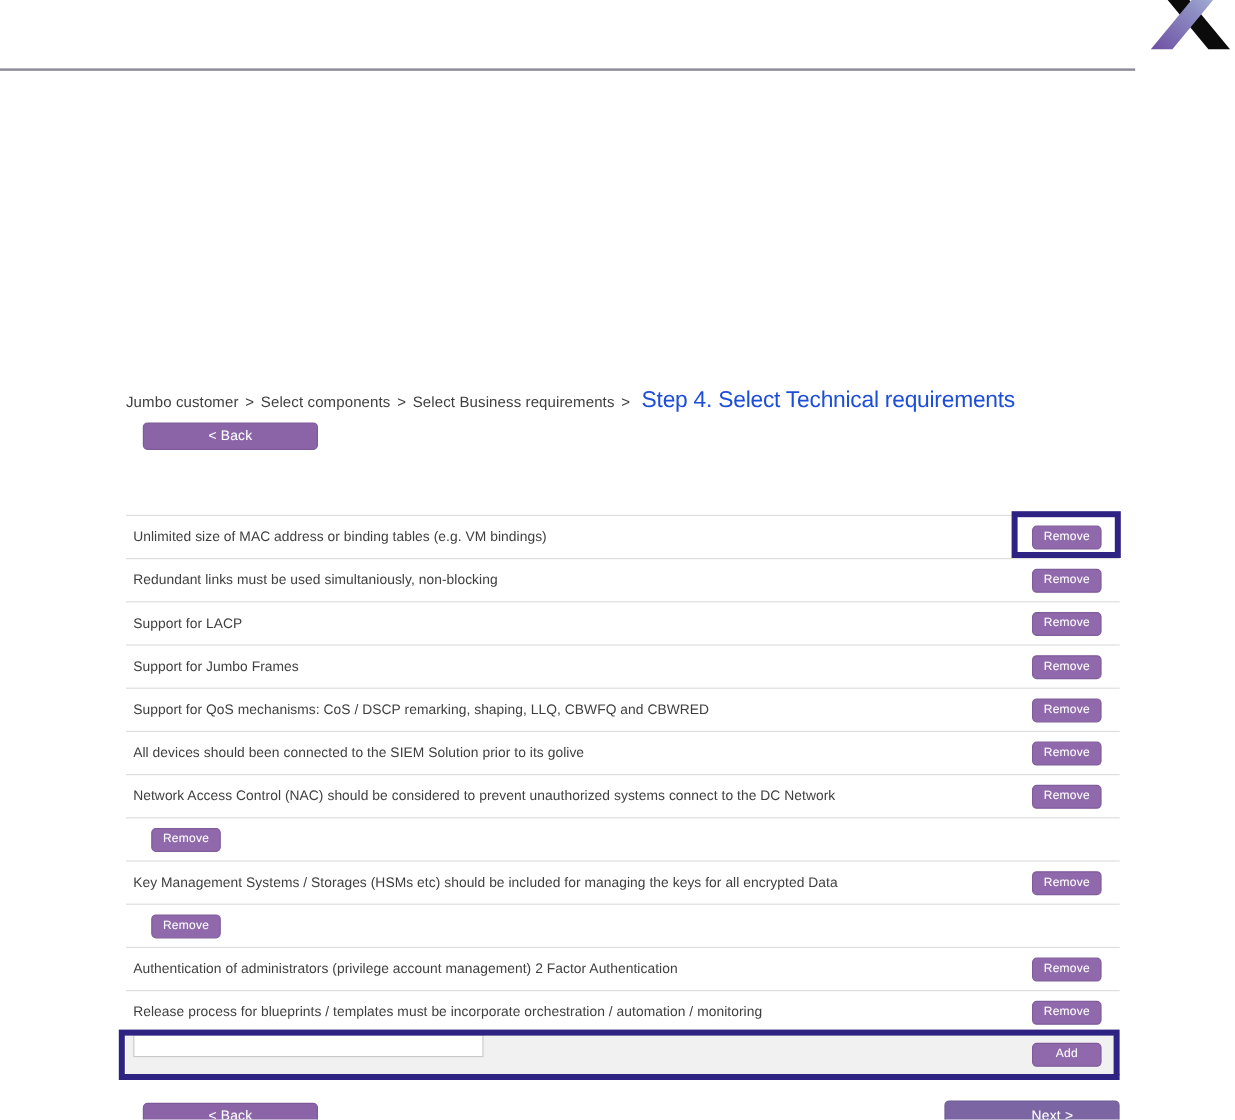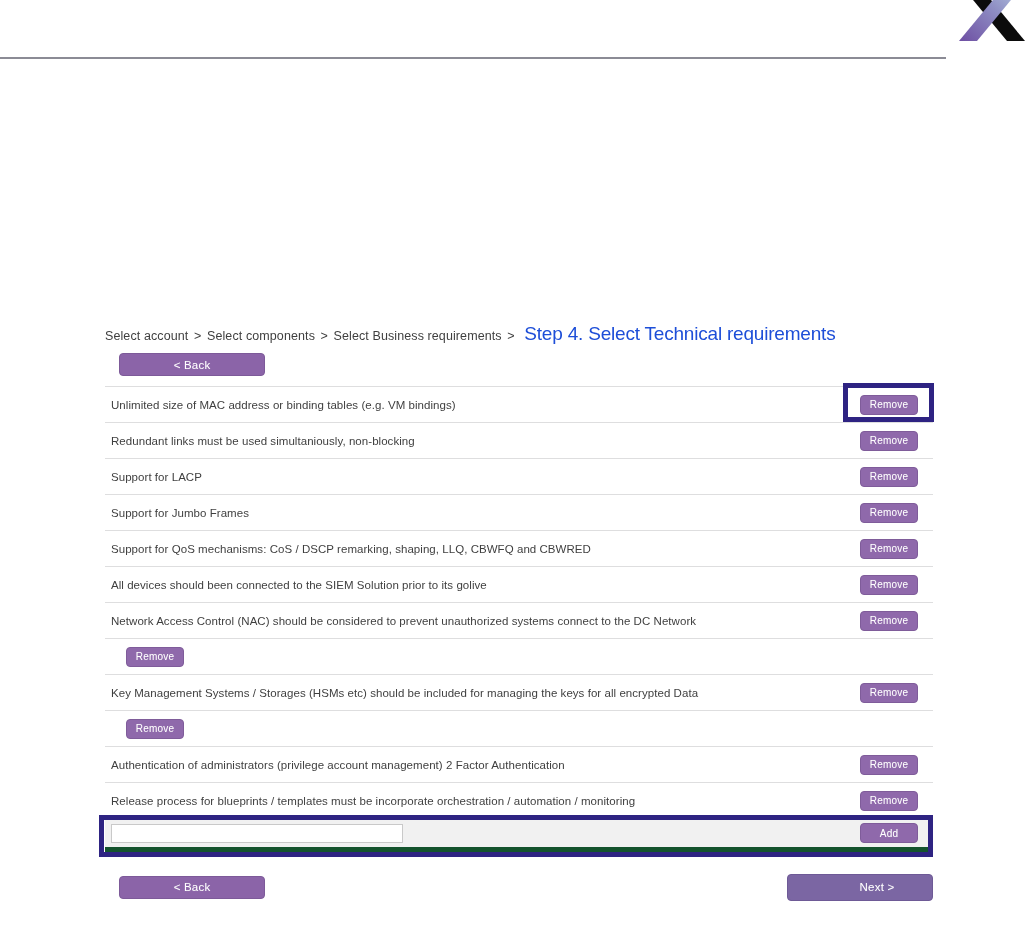--- a/index.html
+++ b/index.html
@@ -102,20 +102,21 @@
     font-size: 11.5px;
     padding-left: 34px;
   }
 
   #back-top { margin-bottom: 10px; }
 
   
   #requirements-table {
     width: 828px;
     border-top: 1px solid #dededf;
+    margin-top: 44px;
   }
   .req-row {
     position: relative;
     display: flex;
     align-items: center;
     height: 36px;
     border-bottom: 1px solid #dededf;
     padding-left: 6px;
   }
   .req-label {
@@ -131,24 +132,23 @@
     width: 88px;
     display: flex;
     justify-content: center;
     align-items: center;
   }
 
   
   #add-row {
     position: relative;
     display: flex;
-    align-items: center;
     height: 34px;
     background: #f1f1f1;
-    border-bottom: 6px solid #14532d;
+    border-bottom: 1px solid #14532d;
     padding-left: 6px;
   }
   #new-requirement-input {
     width: 292px;
     height: 19px;
     border: 1px solid #c9c9c9;
     background: #ffffff;
     font-family: "Liberation Sans", sans-serif;
     font-size: 11px;
     color: #333;
@@ -203,21 +203,21 @@
       </defs>
       <polygon points="2,0 20,0 68,58 50,58" fill="#0b0b0b"></polygon>
       <polygon points="50,0 68,0 20,58 2,58" fill="url(#xgrad)"></polygon>
     </svg>
   </div>
 </div>
 
 <div id="page-wrap">
 
   <div id="breadcrumb">
-    <span class="crumb">Select account</span>
+    <span class="crumb">Jumbo customer</span>
     <span class="sep">&gt;</span>
     <span class="crumb">Select components</span>
     <span class="sep">&gt;</span>
     <span class="crumb">Select Business requirements</span>
     <span class="sep">&gt;</span>
     <span class="current">Step 4. Select Technical requirements</span>
   </div>
 
   <div id="back-top-wrap">
     <div id="back-top" class="btn btn-wide">&lt; Back</div>

